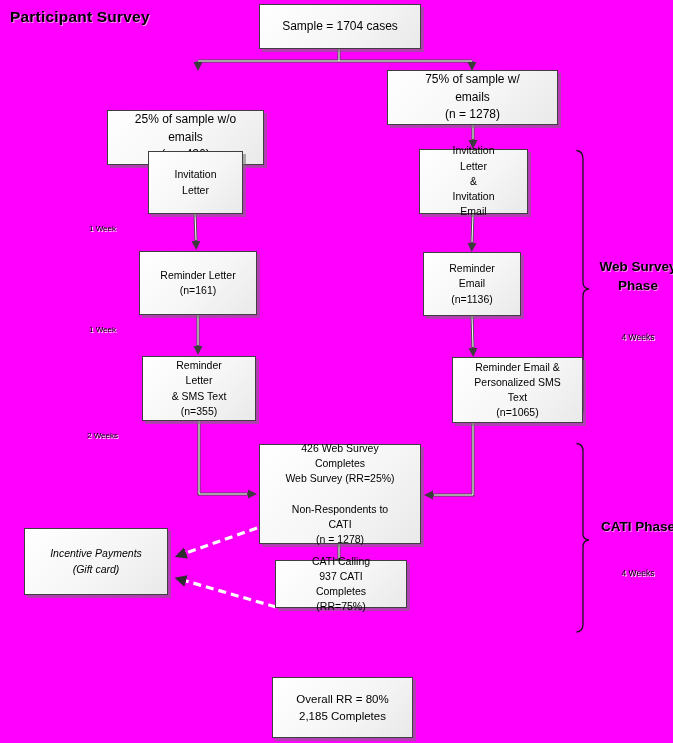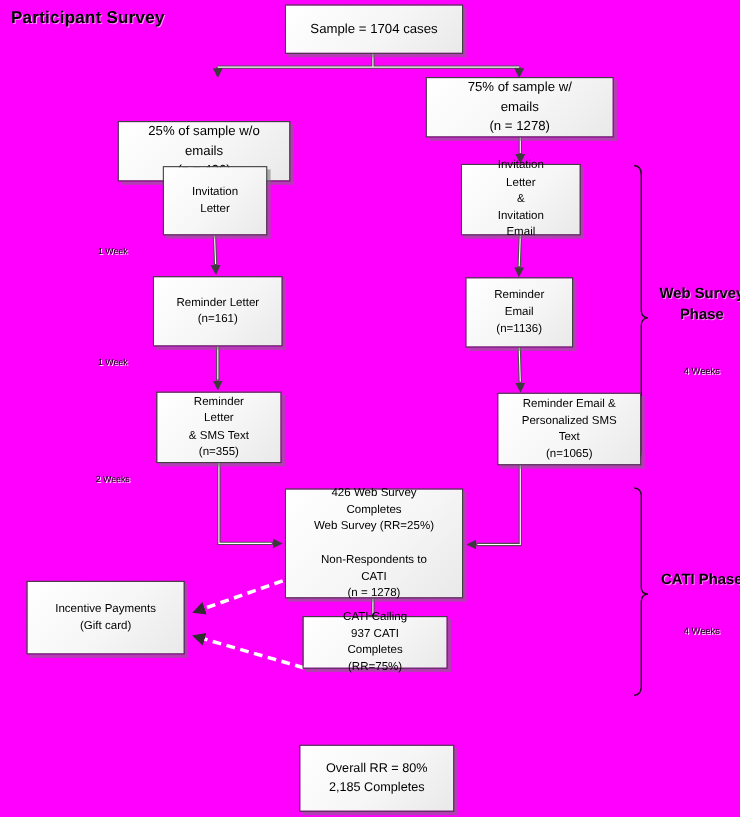--- a/index.html
+++ b/index.html
@@ -18,21 +18,21 @@
   .b-sample    {left:259px;top:4px;  width:162px;height:45px;font-size:12px;}
   .b-noemail   {left:107px;top:70px; width:157px;height:55px;font-size:12px;margin-top:40px;}
   .b-withemail {left:387px;top:70px; width:171px;height:55px;font-size:12px;}
   .b-invletter {left:148px;top:151px;width:95px; height:63px;}
   .b-invboth   {left:419px;top:149px;width:109px;height:65px;}
   .b-remletter {left:139px;top:251px;width:118px;height:64px;}
   .b-rememail  {left:423px;top:252px;width:98px; height:64px;}
   .b-remlsms   {left:142px;top:356px;width:114px;height:65px;}
   .b-remesms   {left:408px;top:357px;width:131px;height:66px;margin-left:44px;}
   .b-webcomp   {left:259px;top:444px;width:162px;height:100px;}
-  .b-incentive {left:24px; top:528px;width:144px;height:67px;}
+  .b-incentive {left:24px; top:528px;width:144px;height:67px;font-style:italic;}
   .b-cati      {left:275px;top:560px;width:132px;height:48px;}
   .b-overall   {left:272px;top:677px;width:141px;height:61px;font-size:11.5px;}
 
   .interval{position:absolute;font-size:8px;color:#000;text-shadow:1px 1px 0 #fff;white-space:nowrap;}
   .iv-1{left:89px;top:224px;}
   .iv-2{left:89px;top:325px;}
   .iv-3{left:87px;top:431px;}
 
   .phase{position:absolute;width:84px;text-align:center;color:#000;font-weight:bold;font-size:13.5px;
          line-height:19px;text-shadow:1px 1px 0 rgba(255,255,255,.5);}

